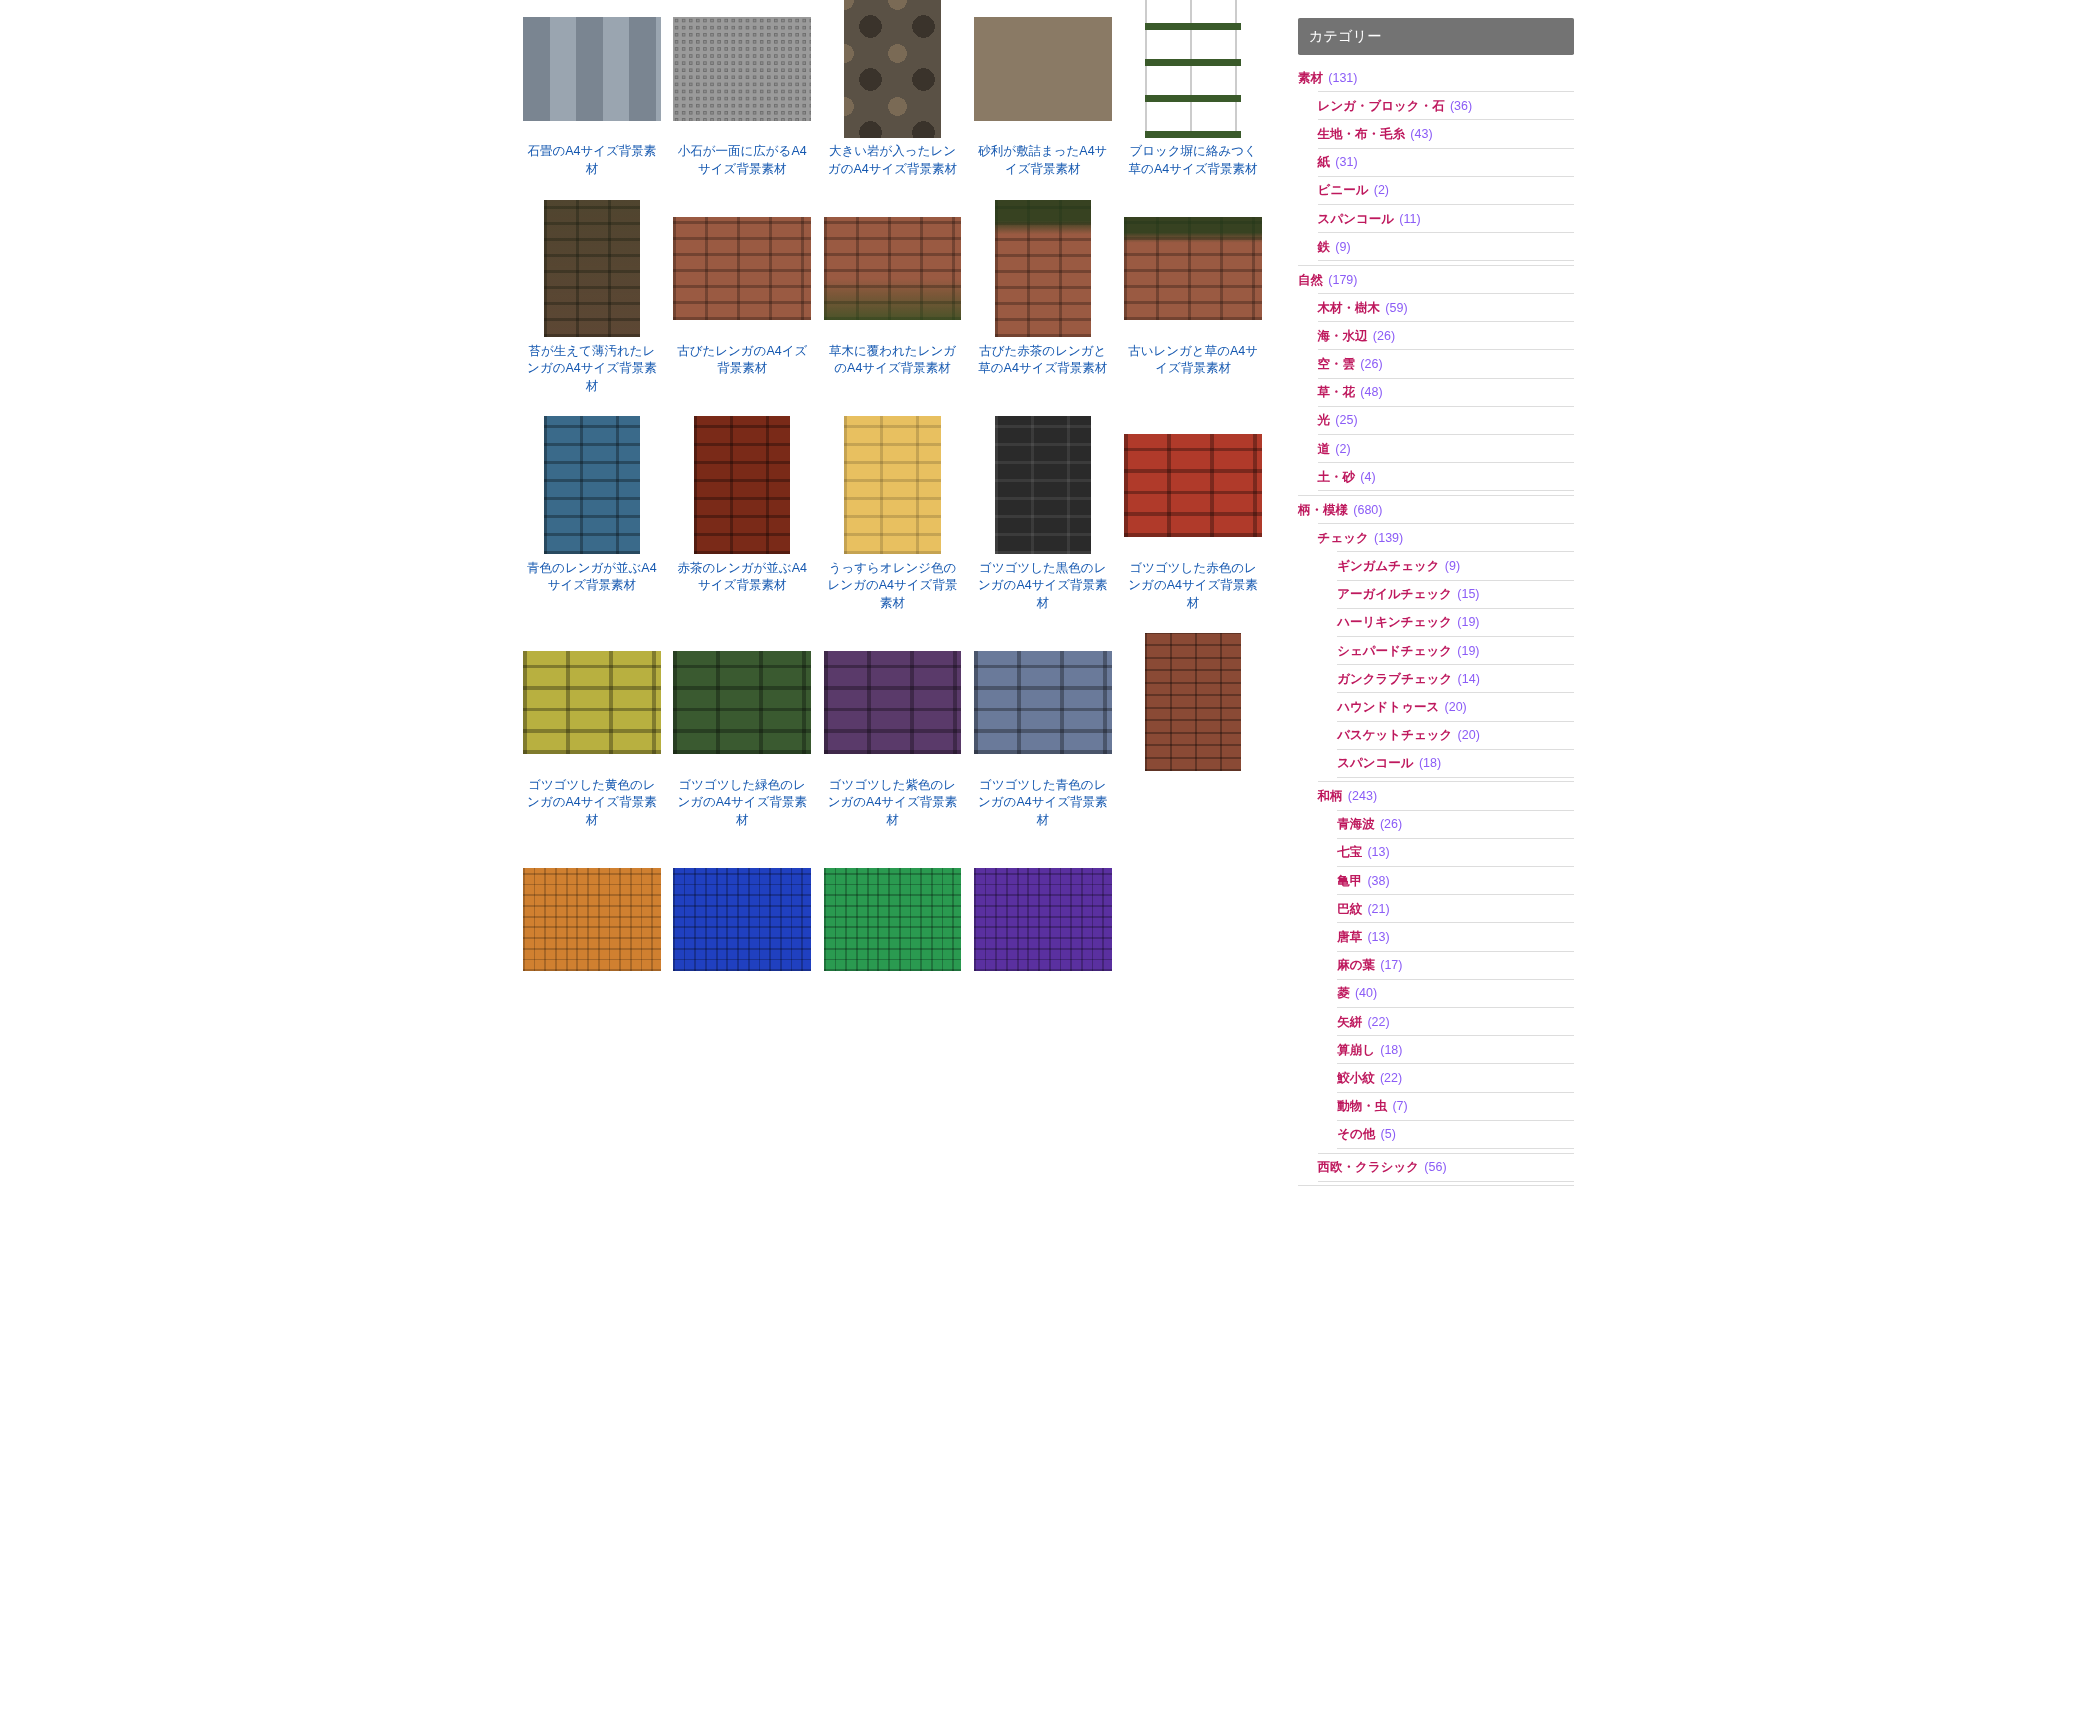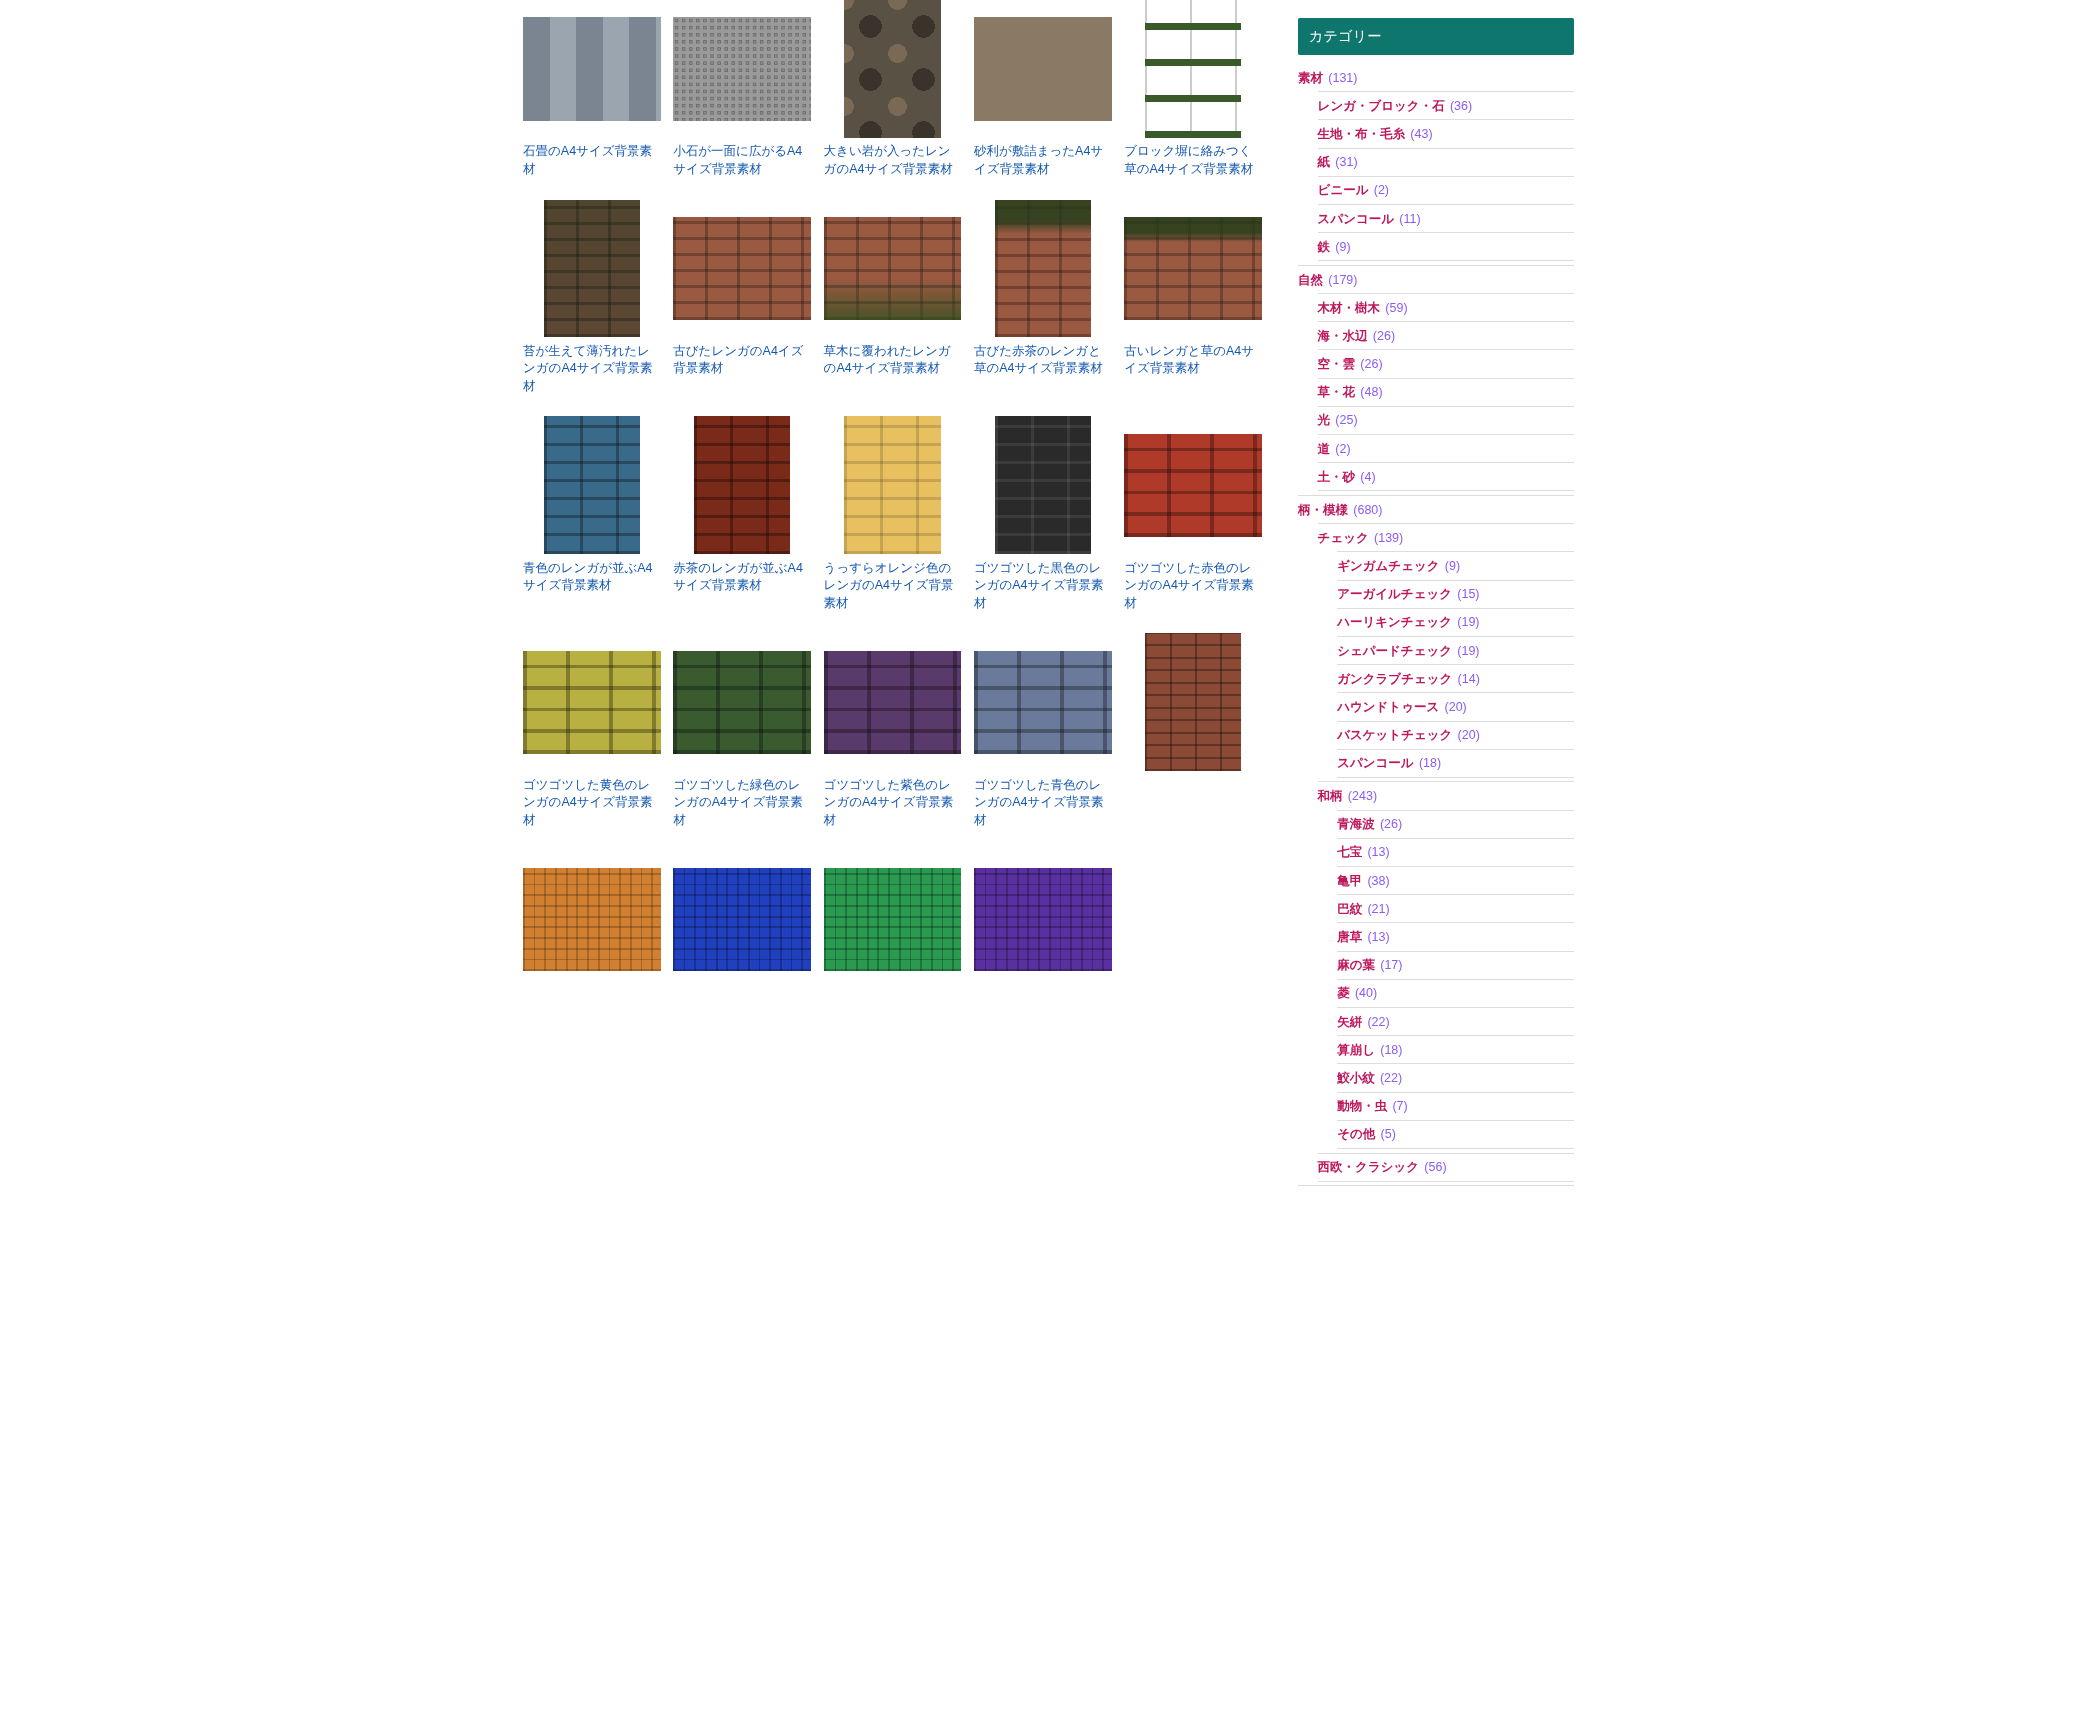--- a/index.html
+++ b/index.html
@@ -20,20 +20,21 @@
   padding-right: 36px;
 }
 .grid {
   display: grid;
   grid-template-columns: repeat(5, 1fr);
   gap: 21.4px 12.5px;
 }
 .item {
   display: block;
   text-decoration: none;
+  text-align: center;
 }
 .thumb {
   width: 100%;
   aspect-ratio: 1/1;
   display: flex;
   align-items: center;
   justify-content: center;
   margin-bottom: 5.3px;
 }
 .thumb-inner {
@@ -54,21 +55,21 @@
   font-size: 12.5px;
   line-height: 1.4;
   word-break: break-all;
 }
 .sidebar {
   width: 276px;
   flex-shrink: 0;
   padding-top: 18px;
 }
 .sidebar-header {
-  background: #0f766e;
+  background: #737373;
   color: #fff;
   font-size: 14.3px;
   font-weight: 500;
   padding: 9px 10.7px;
   border-radius: 1.8px;
   margin-bottom: 9px;
 }
 .catlist {
   list-style: none;
 }

